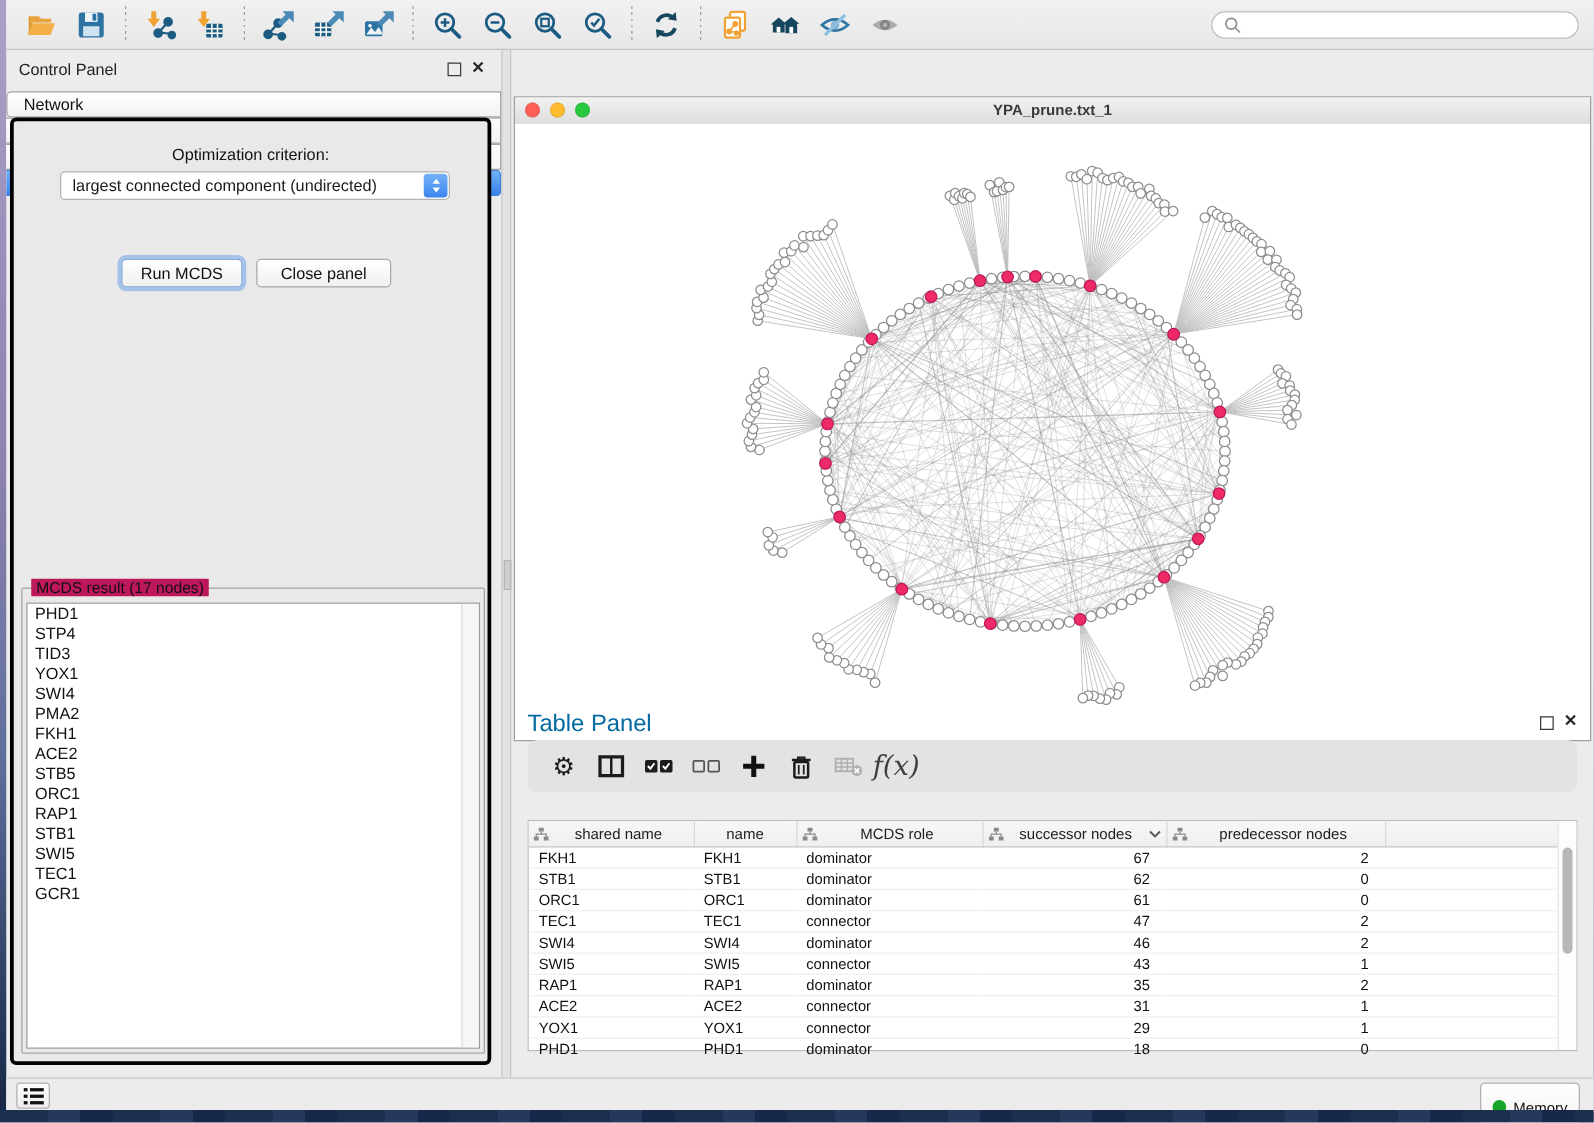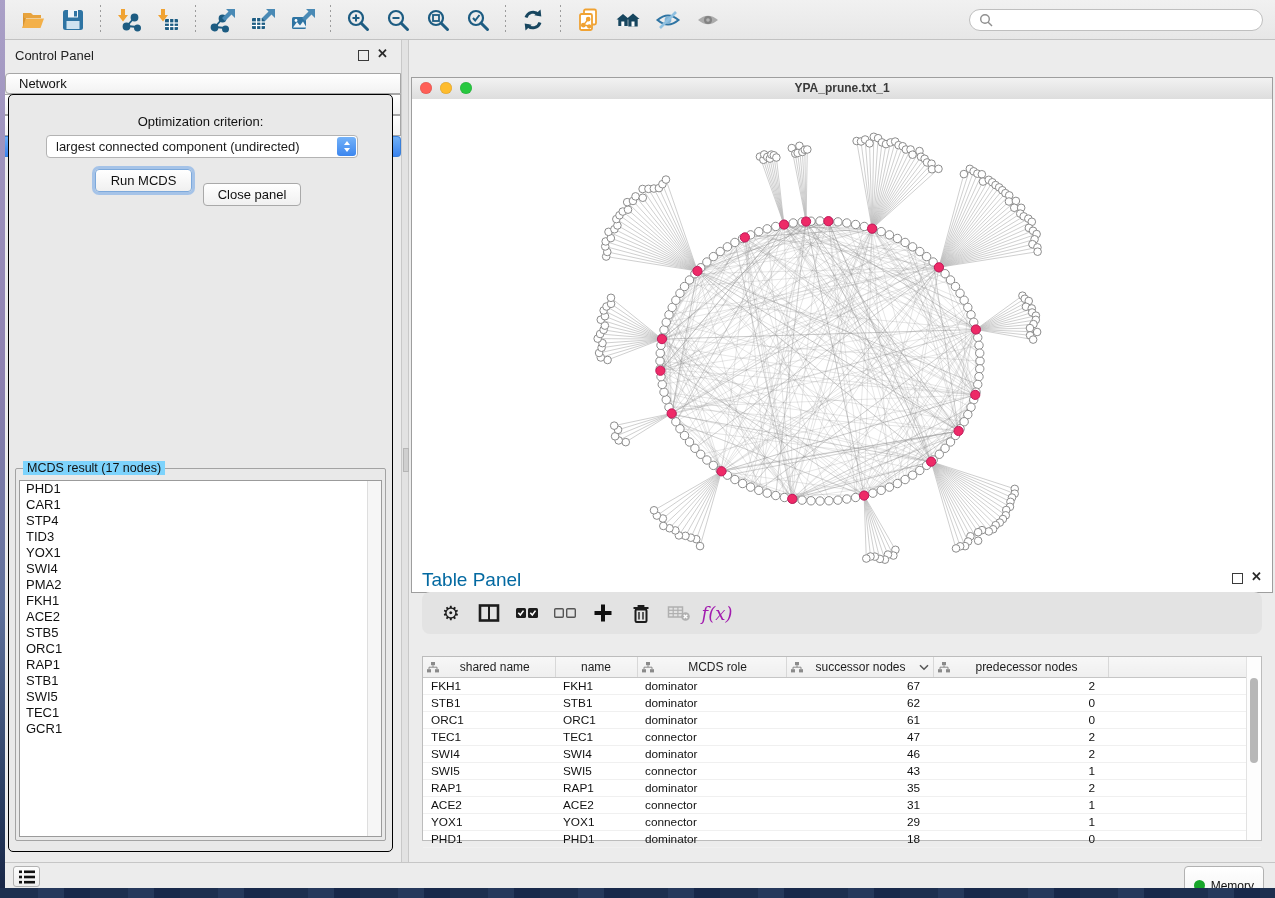--- a/index.html
+++ b/index.html
@@ -25,35 +25,35 @@
   .win-float{position:absolute;top:10px;width:9px;height:9px;border:1.5px solid #3a3a3a;}
   .win-close{position:absolute;top:6px;font-size:13px;font-weight:bold;color:#2a2a2a;line-height:15px;}
   .cp-float{right:32px;} .cp-close{right:13px;}
   .seg{display:flex;}
   .seg .tab{background:linear-gradient(#ffffff,#f2f2f2);border:1px solid #a6a6a6;border-left:none;height:21px;
     padding:0 13px;font-size:13px;display:flex;align-items:center;box-sizing:border-box;color:#111;}
   .seg .tab:first-child{border-left:1px solid #a6a6a6;border-radius:4px 0 0 4px;}
   .seg .tab:last-child{border-radius:0 4px 4px 0;}
   .seg .tab.selected{background:linear-gradient(#6fb0f7,#3a83ee);border-color:#3a7fd9;color:#fff;}
   .cp-tabs{position:absolute;left:0;right:0;top:33px;display:flex;justify-content:center;flex-direction:column;}
-  .cp-body{position:absolute;left:3px;right:8px;top:54px;bottom:10px;background:#e9e9e9;border:1px solid #000000;border-radius:5px;padding-left:42px;}
+  .cp-body{position:absolute;left:3px;right:8px;top:54px;bottom:10px;background:#e9e9e9;border:3px solid #000000;border-radius:5px;padding-left:42px;}
   .opt-label{position:absolute;left:0;right:0;top:19px;text-align:center;font-size:13px;color:#111;}
   .dropdown{position:absolute;left:37px;top:40px;width:312px;height:23px;background:#fff;border:1px solid #b3b3b3;
     border-radius:4px;display:flex;align-items:center;box-sizing:border-box;}
   .dd-text{flex:1;padding-left:9px;font-size:13px;white-space:nowrap;}
   .dd-step{width:19px;height:19px;margin-right:1px;border-radius:3px;background:linear-gradient(#74b2f8,#3c86ef);
     display:flex;flex-direction:column;align-items:center;justify-content:center;gap:3px;flex:none;}
   .tri-up{width:0;height:0;border-left:3.5px solid transparent;border-right:3.5px solid transparent;border-bottom:4.5px solid #fff;}
   .tri-dn{width:0;height:0;border-left:3.5px solid transparent;border-right:3.5px solid transparent;border-top:4.5px solid #fff;}
   .btn{position:absolute;height:23px;background:linear-gradient(#ffffff,#f0f0f0);border:1px solid #a9a9a9;border-radius:4px;
-    font-size:13px;display:flex;align-items:center;justify-content:center;box-sizing:border-box;color:#111;}
+    font-size:13px;display:flex;align-items:center;justify-content:center;box-sizing:border-box;color:#111;margin-top:36px;}
   .btn-run{left:86px;top:74px;width:97px;border-color:#7da9db;box-shadow:0 0 0 3px rgba(109,164,231,.55);}
-  .btn-closepanel{left:194px;top:88px;width:98px;}
+  .btn-closepanel{left:194px;top:74px;width:108px;}
   .groupbox{position:absolute;left:6px;top:373px;width:369px;height:371px;border:1px solid #a3a3a3;border-radius:2px;}
-  .groupbox-legend{position:absolute;top:-8px;left:7px;background:#7dd3fc;padding:0 4px;font-size:12.5px;color:#111;}
+  .groupbox-legend{position:absolute;top:-8px;left:7px;background:#be185d;padding:0 4px;font-size:12.5px;color:#111;}
   .mcds-list{position:absolute;left:3px;right:3px;top:11px;bottom:3px;background:#fff;border:1px solid #9b9b9b;overflow:hidden;}
   .mcds-list .li{font-size:13px;line-height:16px;padding-left:6px;color:#111;}
   .mcds-list .track{position:absolute;right:0;top:0;bottom:0;width:13px;background:#f6f6f6;border-left:1px solid #dedede;}
 
   .splitter{position:absolute;left:396px;top:40px;width:8px;height:822px;background:#e2e2e2;
     border-left:1px solid #c8c8c8;border-right:1px solid #c8c8c8;box-sizing:border-box;}
   .splitter .grip{position:absolute;left:1px;top:408px;width:4px;height:22px;background:#cfcfcf;border:1px solid #b5b5b5;}
 
   
   .right-col{position:absolute;left:404px;top:40px;width:866px;height:822px;}
@@ -66,21 +66,21 @@
   .nw-canvas{position:absolute;left:0;right:0;top:21px;bottom:0;background:#fff;overflow:hidden;}
 
   
   .table-panel{position:absolute;left:2px;top:523px;width:862px;height:299px;}
   .tp-title{position:absolute;left:11px;top:6px;font-size:19px;color:#0369a1;}
   .tp-float{right:30px;} .tp-close{right:11px;}
   .tp-toolbar{position:absolute;left:11px;right:11px;top:29px;height:42px;background:#e3e3e3;border-radius:8px;
     display:flex;align-items:center;gap:0;padding-left:10px;box-sizing:border-box;}
   .tpi{width:38px;height:30px;display:flex;align-items:center;justify-content:center;flex:none;}
   .gear-glyph{font-size:20px;color:#1c1c1c;line-height:20px;font-family:"DejaVu Sans",sans-serif;}
-  .fx{font-family:"DejaVu Serif",serif;font-style:italic;font-size:18px;color:#a21caf;}
+  .fx{font-family:"DejaVu Serif",serif;font-style:italic;font-size:22px;color:#404040;}
   .tp-table{position:absolute;left:11px;right:11px;top:79px;height:185px;background:#fff;border:1px solid #bcbcbc;box-sizing:border-box;margin-top:14px;}
   table.node-table{border-collapse:collapse;table-layout:fixed;width:100%;}
   .node-table th{height:20px;background:linear-gradient(#f7f7f7,#efefef);border-bottom:1px solid #c6c6c6;border-right:1px solid #d8d8d8;
     font-weight:normal;font-size:12px;color:#1d1d1d;padding:0;}
   .node-table th .hwrap{display:flex;align-items:center;height:20px;padding:0 4px;}
   .node-table th .hlabel{flex:1;text-align:center;}
   .node-table td{height:16px;font-size:11.8px;color:#111;padding:0 0 0 8px;border-bottom:1px solid #f0f0f0;white-space:nowrap;overflow:hidden;}
   .node-table td.num{text-align:right;padding:0 13px 0 0;}
   .vscroll{position:absolute;right:0;top:0;bottom:0;width:14px;background:#fdfdfd;border-left:1px solid #e2e2e2;}
   .vscroll .thumb{position:absolute;left:3px;top:21px;width:8px;height:85px;background:#b7b7b7;border-radius:5px;}
@@ -284,21 +284,20 @@
               <span class="tri-up"></span>
               <span class="tri-dn"></span>
             </span>
       </div>
       <div class="btn btn-run">Run MCDS</div>
       <div class="btn btn-closepanel">Close panel</div>
       <div class="groupbox">
         <span class="groupbox-legend">MCDS result (17 nodes)</span>
         <div class="mcds-list">
           <div class="li">PHD1</div>
-              <div class="li">CAR1</div>
               <div class="li">STP4</div>
               <div class="li">TID3</div>
               <div class="li">YOX1</div>
               <div class="li">SWI4</div>
               <div class="li">PMA2</div>
               <div class="li">FKH1</div>
               <div class="li">ACE2</div>
               <div class="li">STB5</div>
               <div class="li">ORC1</div>
               <div class="li">RAP1</div>

